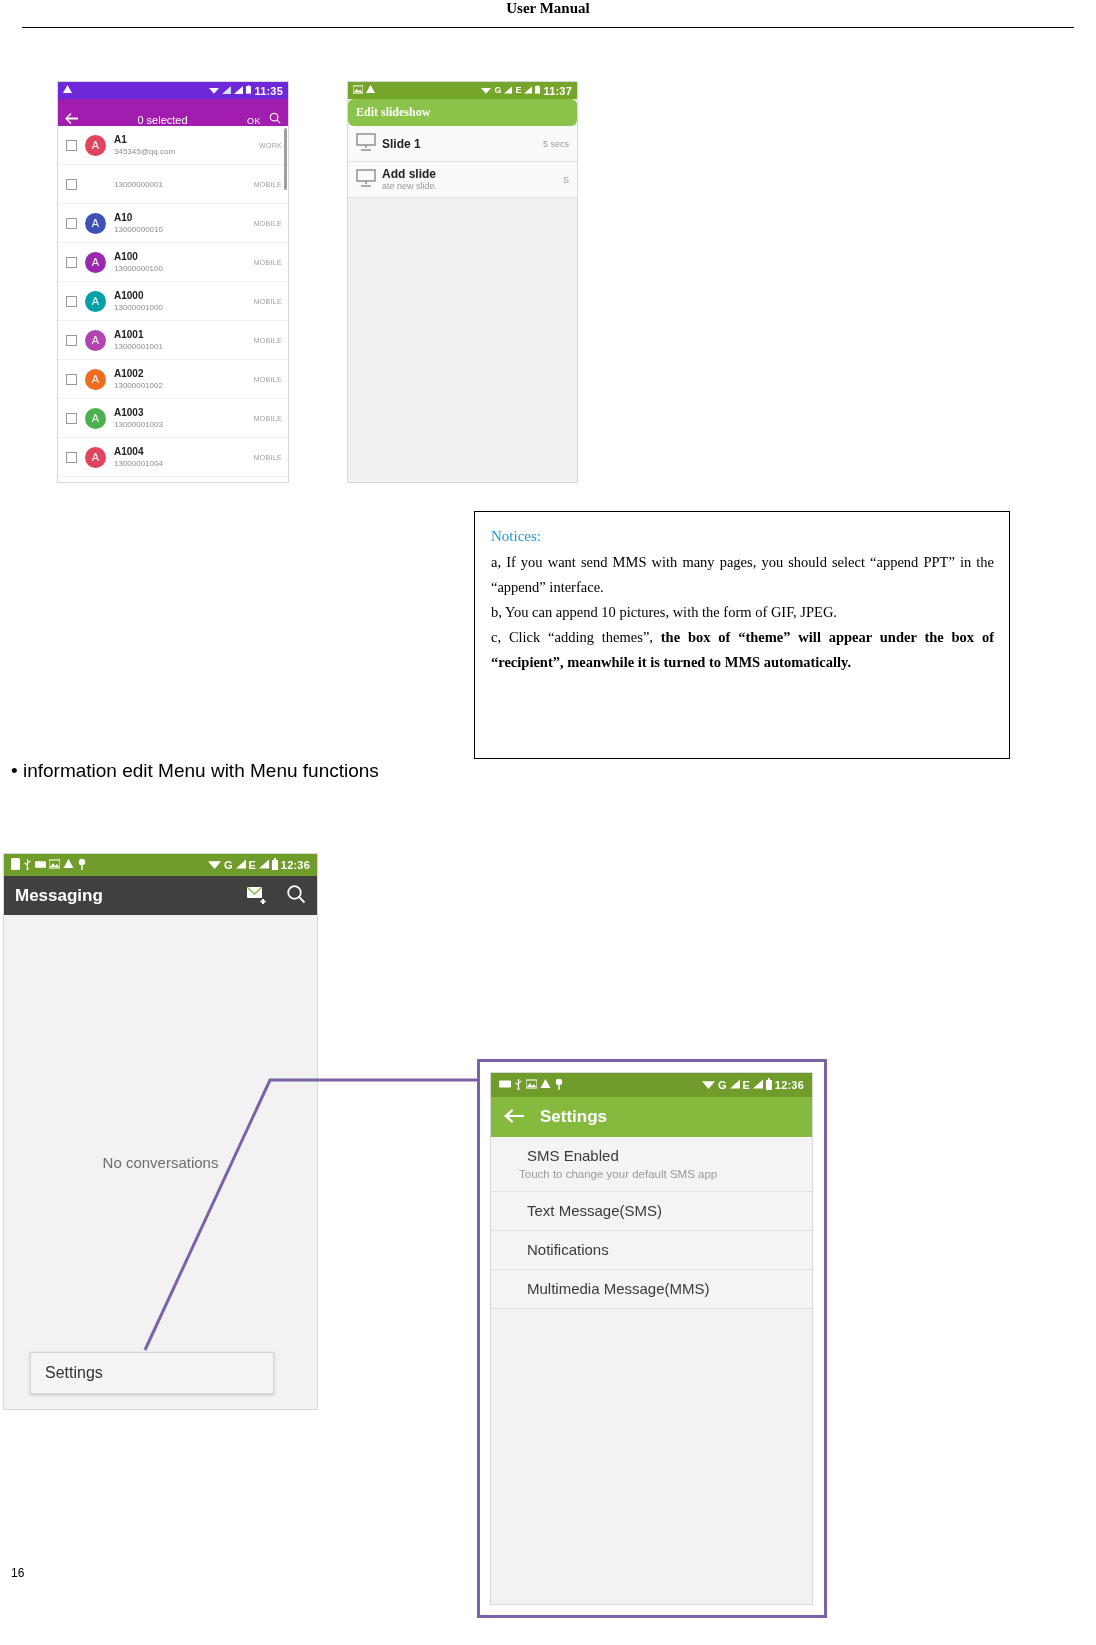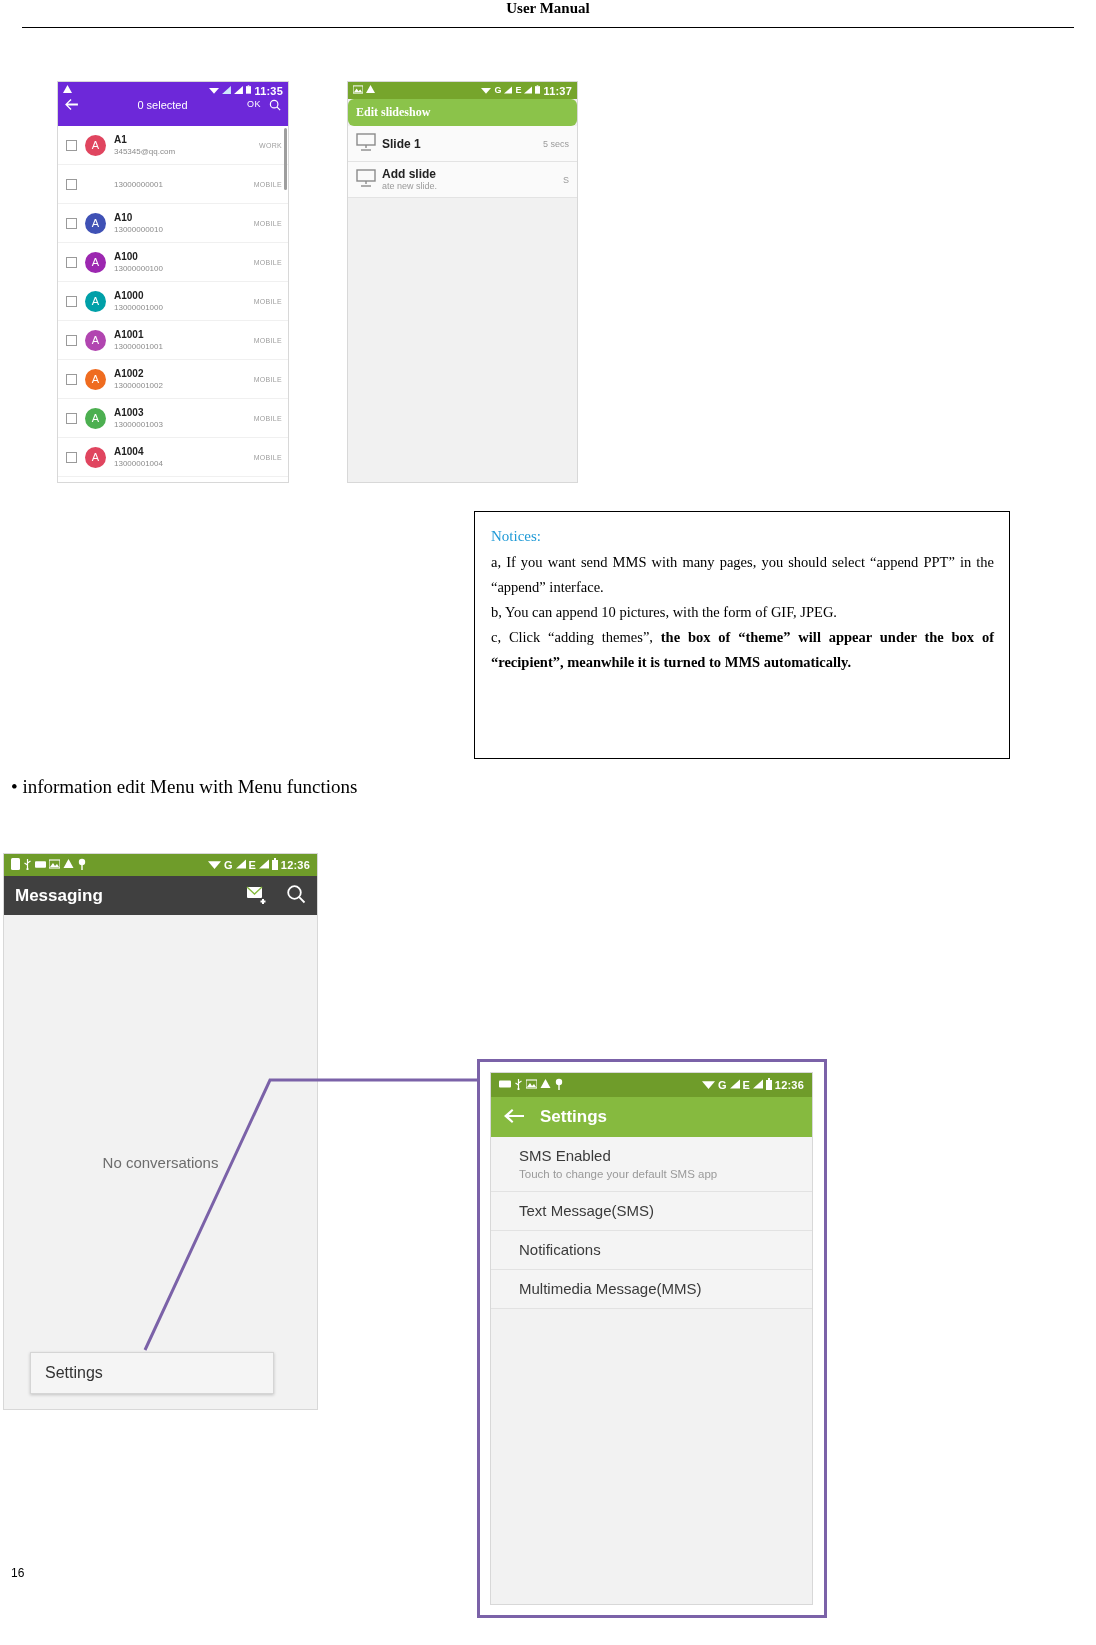--- a/index.html
+++ b/index.html
@@ -61,23 +61,23 @@
     left: 57px; top: 81px; width: 232px; height: 402px;
     background: #ffffff;
   }
   #phone-contacts .statusbar {
     height: 17px;
     background: #6d28d9;
     padding: 0 5px;
   }
   #phone-contacts .appbar {
     height: 27px;
-    background: #6d28d9;
+    background: #a21caf;
     display: flex;
-    align-items: flex-start;
+    align-items: flex-end;
     color: #fff;
     padding: 0 7px;
     font-family: "Liberation Sans", sans-serif;
     font-size: 11px;
   }
   #phone-contacts .appbar .title {
     flex: 1;
     text-align: center;
     font-size: 11px;
   }
@@ -214,24 +214,23 @@
   #notices-box p {
     margin: 0;
     text-align: justify;
   }
   #notices-box .b { font-weight: bold; }
 
   
   #bullet-info {
     position: absolute;
     left: 11px; top: 760px;
-    font-family: Liberation Serif, serif;
+    font-family: Liberation Sans, sans-serif;
     font-size: 19px;
     color: #000;
-    margin-top: 16px;
   }
 
   
   #phone-messaging {
     left: 3px; top: 853px; width: 315px; height: 557px;
     background: #f2f2f2;
   }
   #phone-messaging .statusbar {
     height: 22px;
     background: #6f9c2a;
@@ -313,20 +312,21 @@
   .set-item {
     padding: 9px 0 9px 28px;
     border-bottom: 1px solid #e2e2e2;
     background: #f4f4f4;
   }
   .set-title {
     font-family: "Liberation Sans", sans-serif;
     font-size: 15px;
     color: #3a3a3a;
     line-height: 20px;
+    margin-left: 8px;
   }
   .set-sub {
     font-family: "Liberation Sans", sans-serif;
     font-size: 11.5px;
     color: #9a9a9a;
     line-height: 16px;
   }
   
   #callout-svg {
     position: absolute;

